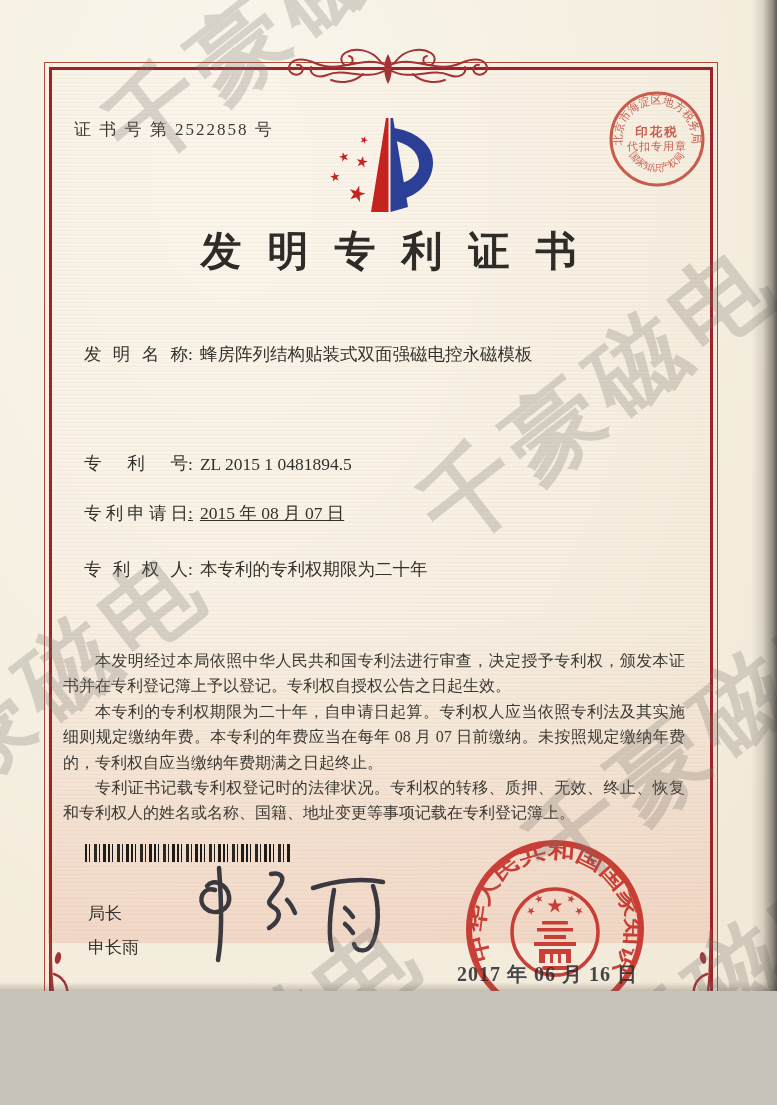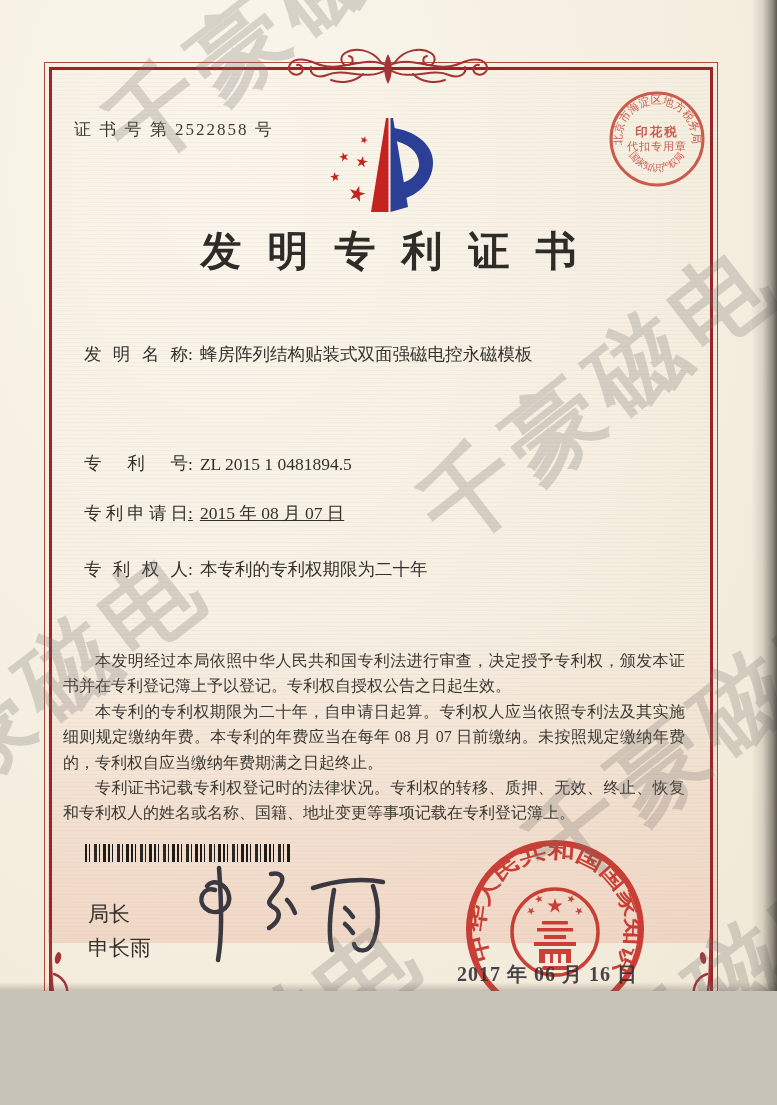--- a/index.html
+++ b/index.html
@@ -33,21 +33,21 @@
   .paras{position:absolute;left:63px;top:648px;width:622px;font-size:16px;line-height:25.4px;
     text-align:justify;color:#3b3933;}
   .paras p{margin:0;text-indent:2em;}
   .barcode{position:absolute;left:85px;top:844px;width:206px;height:18px;
     background:repeating-linear-gradient(90deg,
       #1c1c1c 0 2px, transparent 2px 4px,
       #14141c 4px 5px, transparent 5px 9px,
       #2a2820 9px 12px, transparent 12px 14px,
       #1c1c1c 14px 15px, transparent 15px 18px,
       #201c14 18px 21px, transparent 21px 23px);}
-  .director{position:absolute;left:88px;top:897px;font-size:21px;color:#33312c;line-height:34px;}
+  .director{position:absolute;left:88px;top:897px;font-size:17px;color:#33312c;line-height:34px;}
   .signature{position:absolute;left:185px;top:860px;}
   .seal{position:absolute;left:455px;top:829px;}
   .seal-date{position:absolute;left:457px;top:961px;font-size:20px;font-weight:bold;
     letter-spacing:1px;color:rgba(45,44,50,.88);white-space:nowrap;}
   .footer-page{position:absolute;left:0;top:1022px;width:777px;text-align:center;
     font-size:11px;letter-spacing:3px;color:#4a463f;}
   .tax-stamp{position:absolute;left:607px;top:89px;}
   
   .wm{position:absolute;white-space:nowrap;z-index:40;pointer-events:none;
     font-family:"Liberation Sans", sans-serif;font-weight:700;font-size:95px;

